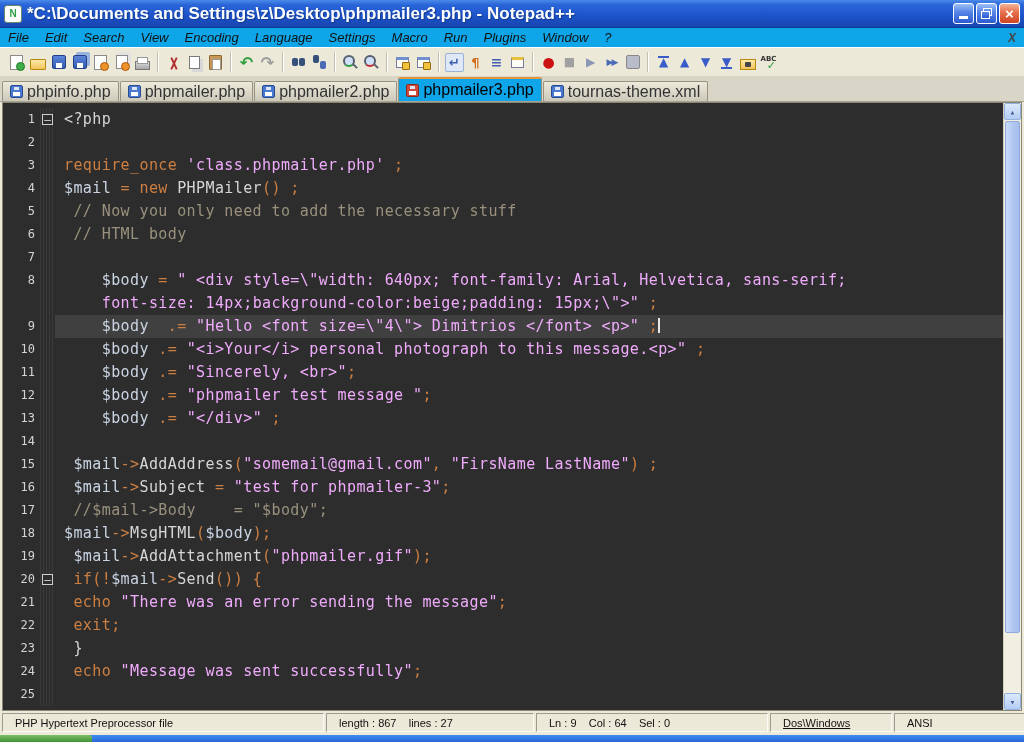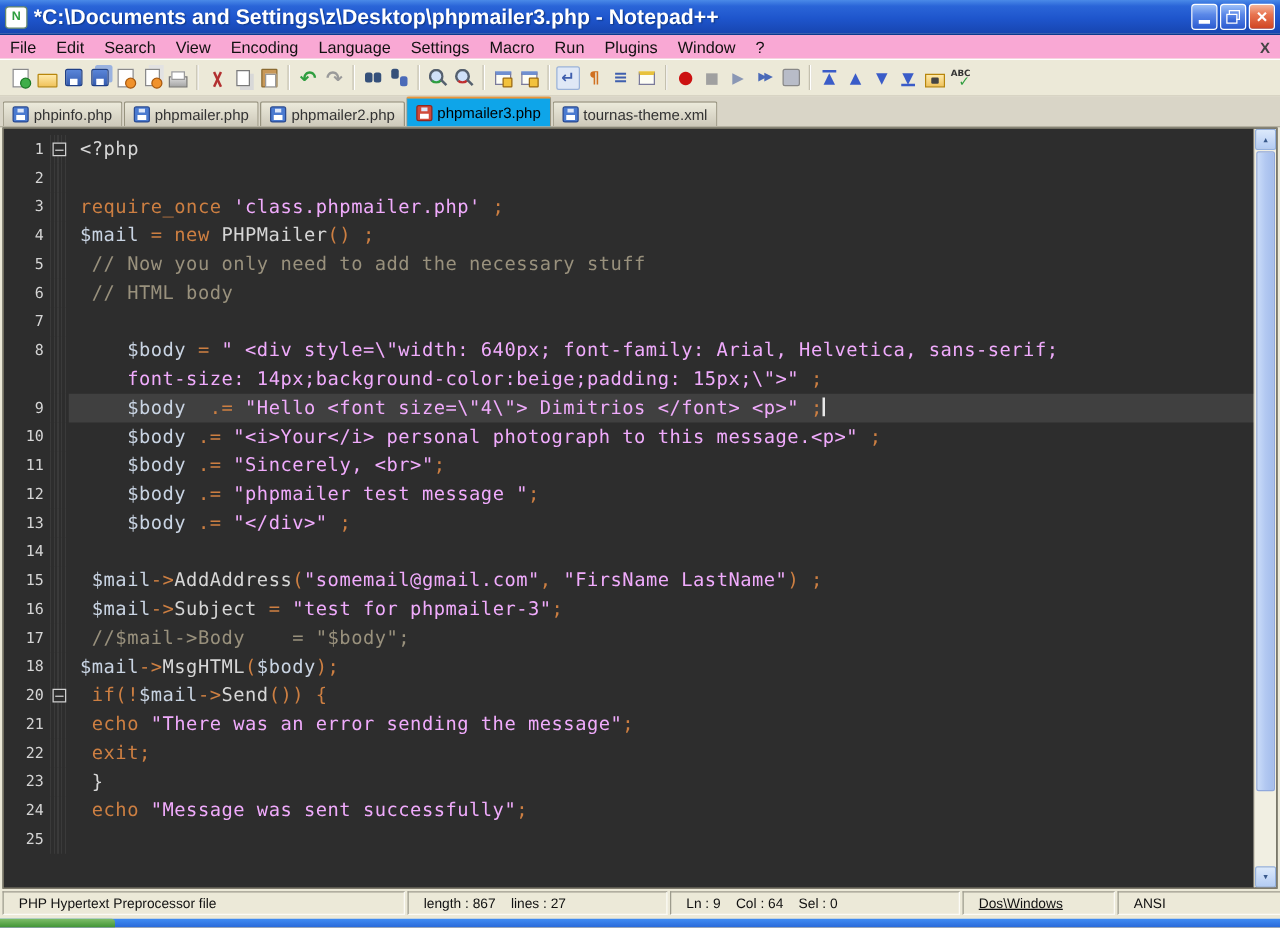--- a/index.html
+++ b/index.html
@@ -18,21 +18,21 @@
   .wbtn{width:21px;height:21px;border-radius:3px;border:1px solid #fff;box-sizing:border-box;
     display:flex;align-items:center;justify-content:center;position:relative;
     background:linear-gradient(180deg,#9cc0f8 0%,#5a88e8 40%,#2a5ad0 100%);}
   .wbtn.close{background:linear-gradient(180deg,#f4b49a 0%,#e87450 40%,#cf4422 100%);}
   .wbtn.min::before{content:"";position:absolute;left:5px;bottom:4px;width:9px;height:3px;background:#fff;}
   .wbtn.restore::before{content:"";position:absolute;top:4px;right:4px;width:7px;height:6px;border:1px solid #fff;}
   .wbtn.restore::after{content:"";position:absolute;bottom:4px;left:4px;width:7px;height:6px;border:1px solid #fff;background:linear-gradient(180deg,#5a88e8,#2a5ad0);}
   .wbtn.close::before{content:"\00d7";color:#fff;font-weight:bold;font-size:15px;line-height:1;}
 
   
-  .menubar{height:19px;flex:0 0 19px;background:#f9a8d4;display:flex;align-items:center;font-size:13px;color:#111;}
+  .menubar{height:19px;flex:0 0 19px;background:#0ea5e9;display:flex;align-items:center;font-size:13px;color:#111;font-style:italic;}
   .menu-item{padding:1px 8px;cursor:default;}
   .menu-close{margin-left:auto;padding:0 8px;color:#444;font-size:12px;font-weight:bold;}
 
   
   .toolbar{height:28px;flex:0 0 28px;background:#ece9d8;display:flex;align-items:center;padding:0 6px;
     border-top:1px solid #fff;border-bottom:1px solid #d8d4c4;}
   .sep{width:1px;height:20px;background:#c4c0ae;border-right:1px solid #fff;margin:0 4px;flex:0 0 auto;}
   .ic{width:19px;height:19px;margin:0 1px;position:relative;display:inline-flex;align-items:center;justify-content:center;
     font-family:"DejaVu Sans",sans-serif;flex:0 0 auto;border:1px solid transparent;border-radius:2px;box-sizing:border-box;}
   .ic.pressed{border:1px solid #9ab2d8;background:#dfe8f6;}
@@ -77,21 +77,21 @@
   .ic-nav-first::after{content:"";position:absolute;top:2px;left:3px;right:3px;height:2px;background:#3a5cc8;}
   .ic-nav-last::after{content:"";position:absolute;bottom:2px;left:3px;right:3px;height:2px;background:#3a5cc8;}
   .ic-session::before{content:"";width:14px;height:9px;margin-top:5px;background:linear-gradient(#ffe9a8,#f0c35c);border:1px solid #b8860b;}
   .ic-session::after{content:"";position:absolute;bottom:4px;width:6px;height:5px;background:#444;border-radius:1px;}
   .ic-spell-check::before{content:"ABC";font-size:7px;font-weight:bold;color:#333;margin-top:-6px;}
   .ic-spell-check::after{content:"\2713";position:absolute;bottom:-1px;right:1px;color:#2f9e3f;font-size:11px;font-weight:bold;}
 
   
   .tabbar{height:24px;flex:0 0 24px;background:#d9d5c7;display:flex;align-items:flex-end;padding:0 2px;
     border-bottom:1px solid #a8a494;}
-  .tab{display:flex;align-items:center;gap:4px;height:19px;padding:0 7px;margin-right:1px;font-size:12px;color:#333;
+  .tab{display:flex;align-items:center;gap:4px;height:19px;padding:0 7px;margin-right:1px;font-size:16px;color:#333;
     background:linear-gradient(180deg,#eceadb,#cdc9ba);border:1px solid #97937f;border-bottom:none;border-radius:2px 2px 0 0;}
   .tab.active{height:22px;background:#0ea5e9;color:#000;border-top:2px solid #e8963c;}
   .disk{width:11px;height:11px;border-radius:2px;background:#4a7ad0;border:1px solid #2a4a90;position:relative;flex:0 0 auto;}
   .disk::after{content:"";position:absolute;left:2px;right:2px;bottom:1px;height:4px;background:#fff;}
   .disk::before{content:"";position:absolute;left:3px;right:3px;top:1px;height:3px;background:#dce6f8;}
   .disk.modified{background:#d04a3a;border-color:#902820;}
 
   
   .editor-zone{flex:1;display:flex;background:#ece9d8;padding:0 2px;min-height:0;}
   .editor{flex:1;background:#2d2d2d;border:1px solid #8a8774;position:relative;overflow:hidden;
@@ -247,20 +247,21 @@
           <div class="crow cur"><span class="ln">9</span><span class="fold"></span><span class="codeln"><span class="tk-d">    </span><span class="tk-v">$body</span><span class="tk-k">  .= </span><span class="tk-s">"Hello &lt;font size=\"4\"&gt; Dimitrios &lt;/font&gt; &lt;p&gt;"</span><span class="tk-k"> ;</span><span class="caret"></span></span></div>
           <div class="crow"><span class="ln">10</span><span class="fold"></span><span class="codeln"><span class="tk-d">    </span><span class="tk-v">$body</span><span class="tk-k"> .= </span><span class="tk-s">"&lt;i&gt;Your&lt;/i&gt; personal photograph to this message.&lt;p&gt;"</span><span class="tk-k"> ;</span></span></div>
           <div class="crow"><span class="ln">11</span><span class="fold"></span><span class="codeln"><span class="tk-d">    </span><span class="tk-v">$body</span><span class="tk-k"> .= </span><span class="tk-s">"Sincerely, &lt;br&gt;"</span><span class="tk-k">;</span></span></div>
           <div class="crow"><span class="ln">12</span><span class="fold"></span><span class="codeln"><span class="tk-d">    </span><span class="tk-v">$body</span><span class="tk-k"> .= </span><span class="tk-s">"phpmailer test message "</span><span class="tk-k">;</span></span></div>
           <div class="crow"><span class="ln">13</span><span class="fold"></span><span class="codeln"><span class="tk-d">    </span><span class="tk-v">$body</span><span class="tk-k"> .= </span><span class="tk-s">"&lt;/div&gt;"</span><span class="tk-k"> ;</span></span></div>
           <div class="crow"><span class="ln">14</span><span class="fold"></span><span class="codeln"></span></div>
           <div class="crow"><span class="ln">15</span><span class="fold"></span><span class="codeln"><span class="tk-d"> </span><span class="tk-v">$mail</span><span class="tk-k">-&gt;</span><span class="tk-d">AddAddress</span><span class="tk-k">(</span><span class="tk-s">"somemail@gmail.com"</span><span class="tk-k">, </span><span class="tk-s">"FirsName LastName"</span><span class="tk-k">) ;</span></span></div>
           <div class="crow"><span class="ln">16</span><span class="fold"></span><span class="codeln"><span class="tk-d"> </span><span class="tk-v">$mail</span><span class="tk-k">-&gt;</span><span class="tk-d">Subject</span><span class="tk-k"> = </span><span class="tk-s">"test for phpmailer-3"</span><span class="tk-k">;</span></span></div>
           <div class="crow"><span class="ln">17</span><span class="fold"></span><span class="codeln"><span class="tk-c"> //$mail-&gt;Body    = "$body";</span></span></div>
           <div class="crow"><span class="ln">18</span><span class="fold"></span><span class="codeln"><span class="tk-v">$mail</span><span class="tk-k">-&gt;</span><span class="tk-d">MsgHTML</span><span class="tk-k">(</span><span class="tk-v">$body</span><span class="tk-k">);</span></span></div>
+          <div class="crow"><span class="ln">19</span><span class="fold"></span><span class="codeln"><span class="tk-d"> </span><span class="tk-v">$mail</span><span class="tk-k">-&gt;</span><span class="tk-d">AddAttachment</span><span class="tk-k">(</span><span class="tk-s">"phpmailer.gif"</span><span class="tk-k">);</span></span></div>
           <div class="crow"><span class="ln">20</span><span class="fold"><span class="foldbox">–</span></span><span class="codeln"><span class="tk-k"> if(!</span><span class="tk-v">$mail</span><span class="tk-k">-&gt;</span><span class="tk-d">Send</span><span class="tk-k">()) {</span></span></div>
           <div class="crow"><span class="ln">21</span><span class="fold"></span><span class="codeln"><span class="tk-d"> </span><span class="tk-k">echo </span><span class="tk-s">"There was an error sending the message"</span><span class="tk-k">;</span></span></div>
           <div class="crow"><span class="ln">22</span><span class="fold"></span><span class="codeln"><span class="tk-k"> exit;</span></span></div>
           <div class="crow"><span class="ln">23</span><span class="fold"></span><span class="codeln"><span class="tk-d"> }</span></span></div>
           <div class="crow"><span class="ln">24</span><span class="fold"></span><span class="codeln"><span class="tk-d"> </span><span class="tk-k">echo </span><span class="tk-s">"Message was sent successfully"</span><span class="tk-k">;</span></span></div>
           <div class="crow"><span class="ln">25</span><span class="fold"></span><span class="codeln"></span></div>
         </div>
       <div class="vscroll">
         <div class="sb-btn sb-up"></div>
         <div class="sb-thumb"></div>

